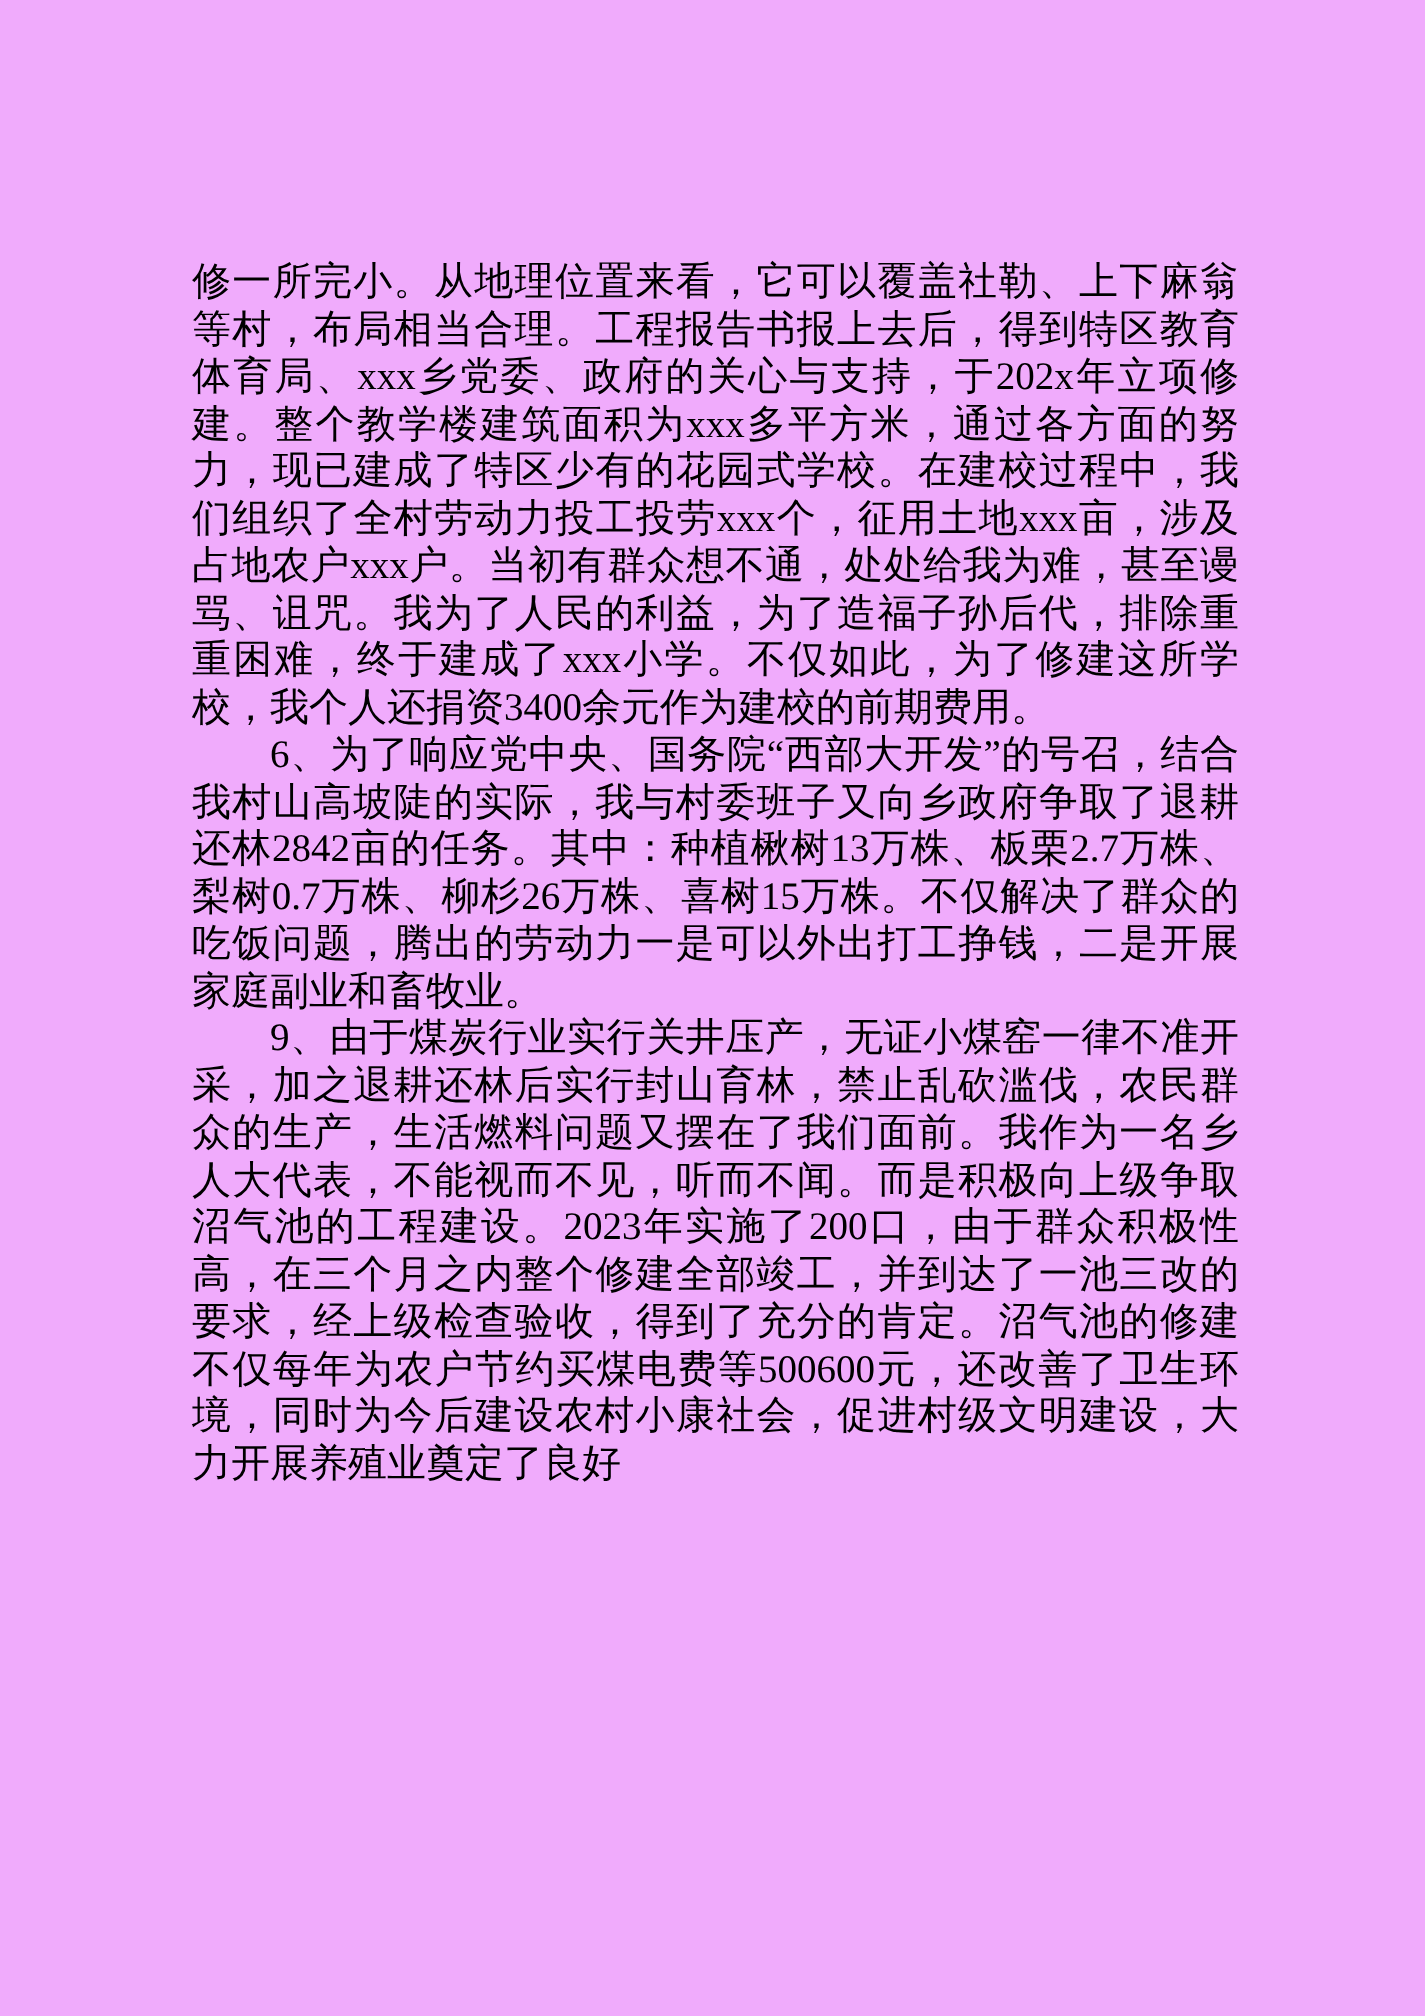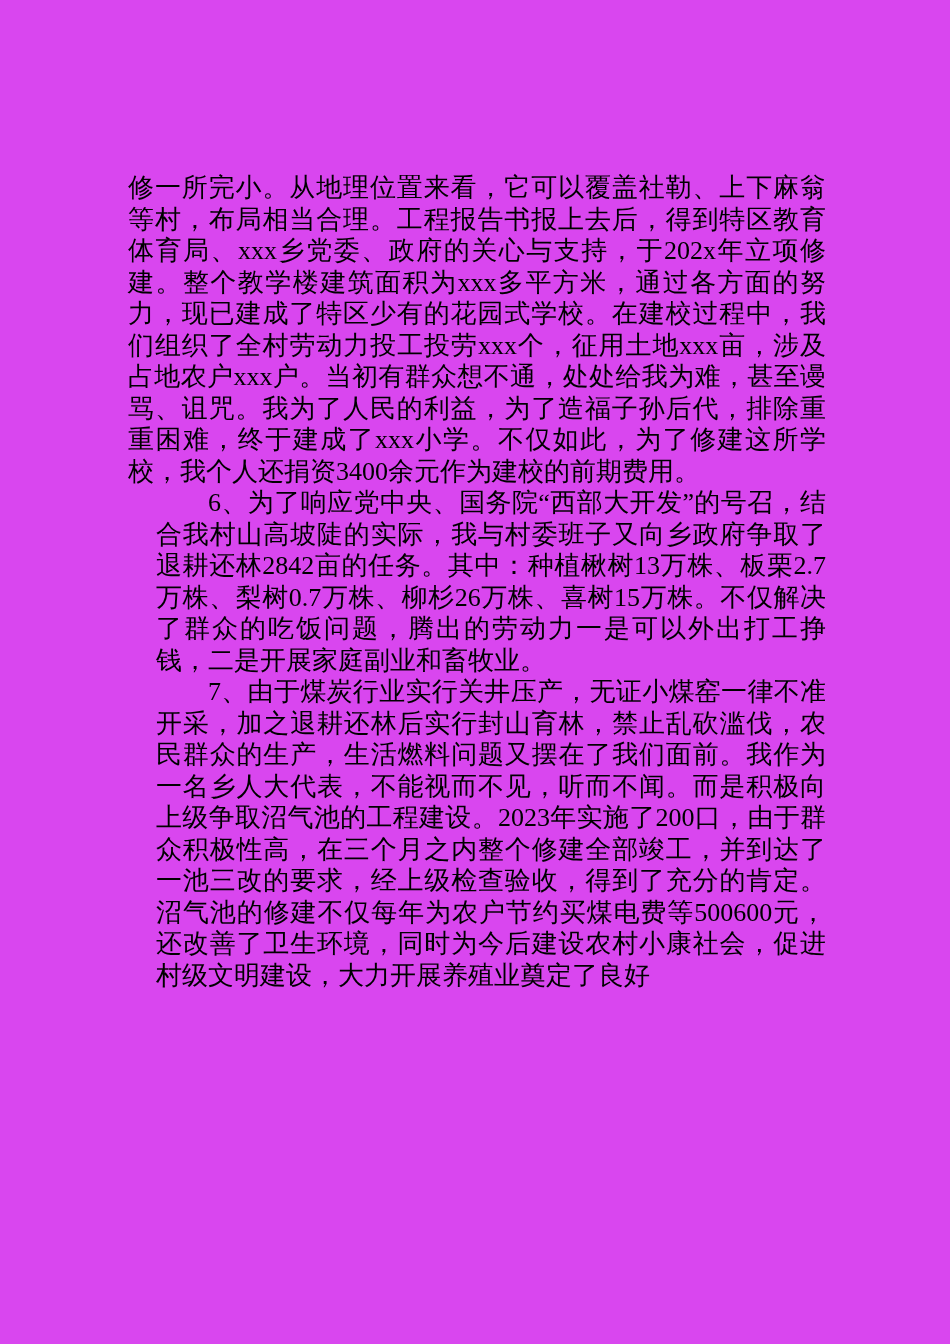--- a/index.html
+++ b/index.html
@@ -10,41 +10,40 @@
     body {
       width: 950px;
       height: 1344px;
       overflow: hidden;
       font-family: "Liberation Serif", "DejaVu Serif", serif;
     }
     .page {
       box-sizing: border-box;
       width: 950px;
       height: 1344px;
-      background: #d946ef;
+      background: #f0abfc;
       padding: 172px 124px 0 128px;
     }
     .doc-body {
       color: #000000;
       font-size: 26px;
       line-height: 31.5px;
       text-align: justify;
       text-justify: inter-ideograph;
     }
     .doc-body p {
       margin: 0;
       padding: 0;
     }
     .doc-body p.indent {
       text-indent: 2em;
-      margin-left: 28px;
     }
   </style>
 </head>
 <body>
 
 <div class="page">
   <div class="doc-body">
       <p>修一所完小。从地理位置来看，它可以覆盖社勒、上下麻翁等村，布局相当合理。工程报告书报上去后，得到特区教育体育局、xxx乡党委、政府的关心与支持，于202x年立项修建。整个教学楼建筑面积为xxx多平方米，通过各方面的努力，现已建成了特区少有的花园式学校。在建校过程中，我们组织了全村劳动力投工投劳xxx个，征用土地xxx亩，涉及占地农户xxx户。当初有群众想不通，处处给我为难，甚至谩骂、诅咒。我为了人民的利益，为了造福子孙后代，排除重重困难，终于建成了xxx小学。不仅如此，为了修建这所学校，我个人还捐资3400余元作为建校的前期费用。</p>
       <p class="indent">6、为了响应党中央、国务院“西部大开发”的号召，结合我村山高坡陡的实际，我与村委班子又向乡政府争取了退耕还林2842亩的任务。其中：种植楸树13万株、板栗2.7万株、梨树0.7万株、柳杉26万株、喜树15万株。不仅解决了群众的吃饭问题，腾出的劳动力一是可以外出打工挣钱，二是开展家庭副业和畜牧业。</p>
-      <p class="indent">7、由于煤炭行业实行关井压产，无证小煤窑一律不准开采，加之退耕还林后实行封山育林，禁止乱砍滥伐，农民群众的生产，生活燃料问题又摆在了我们面前。我作为一名乡人大代表，不能视而不见，听而不闻。而是积极向上级争取沼气池的工程建设。2023年实施了200口，由于群众积极性高，在三个月之内整个修建全部竣工，并到达了一池三改的要求，经上级检查验收，得到了充分的肯定。沼气池的修建不仅每年为农户节约买煤电费等500600元，还改善了卫生环境，同时为今后建设农村小康社会，促进村级文明建设，大力开展养殖业奠定了良好</p>
+      <p class="indent">9、由于煤炭行业实行关井压产，无证小煤窑一律不准开采，加之退耕还林后实行封山育林，禁止乱砍滥伐，农民群众的生产，生活燃料问题又摆在了我们面前。我作为一名乡人大代表，不能视而不见，听而不闻。而是积极向上级争取沼气池的工程建设。2023年实施了200口，由于群众积极性高，在三个月之内整个修建全部竣工，并到达了一池三改的要求，经上级检查验收，得到了充分的肯定。沼气池的修建不仅每年为农户节约买煤电费等500600元，还改善了卫生环境，同时为今后建设农村小康社会，促进村级文明建设，大力开展养殖业奠定了良好</p>
     </div>
 </div>
 
 </body></html>

